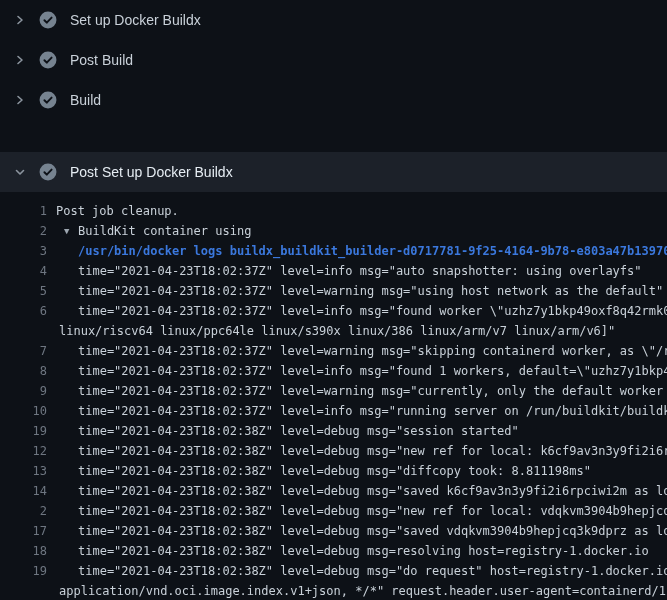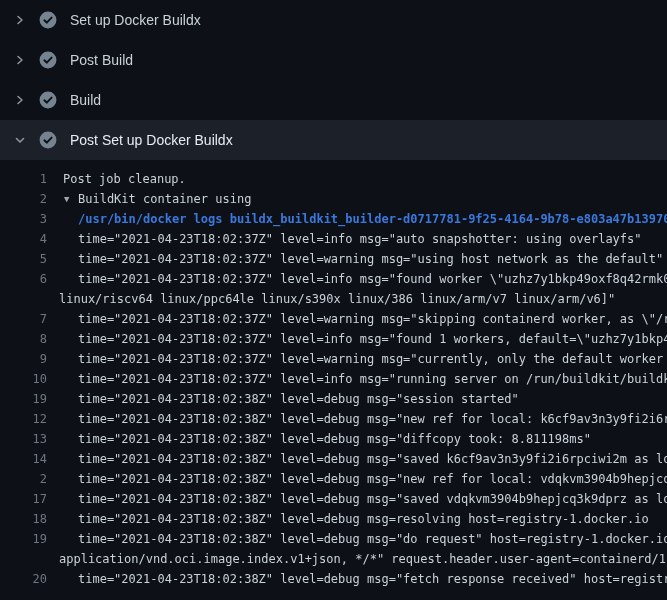--- a/index.html
+++ b/index.html
@@ -9,37 +9,37 @@
     font-family:"Liberation Sans",sans-serif;
   }
   .app{width:667px;height:600px;overflow:hidden;position:relative;}
 
   
   .step{
     height:40px;display:flex;align-items:center;
     padding:0 12px;cursor:pointer;
     color:#c9d1d9;font-size:14px;font-weight:400;
   }
-  .step.expanded{background:#1c2129;color:#e6edf3;}
+  .step.expanded{background:#1c2129;color:#e6edf3;margin-top:32px;}
   .chev{width:16px;flex:none;display:flex;align-items:center;justify-content:center;}
   .check{flex:none;margin-left:11px;display:flex;align-items:center;}
   .step-title{margin-left:13px;white-space:pre;}
 
   
   .log{
     padding-top:9px;
     font-family:"DejaVu Sans Mono","Liberation Mono",monospace;
     font-size:12px;line-height:20px;color:#c9d1d9;
   }
   .row{height:20px;display:flex;white-space:pre;overflow:hidden;}
   .gutter{
     width:47px;flex:none;text-align:right;color:#6e7681;
     -webkit-user-select:none;user-select:none;
   }
-  .row.plain  .txt{margin-left:16px;}
+  .row.plain  .txt{margin-left:9px;}
   .row.group  .toggle{
     margin-left:17px;width:14px;flex:none;
     font-size:9px;line-height:20px;color:#9da7b1;
   }
   .row.logline .txt{margin-left:31px;}
   .row.command .txt{margin-left:31px;color:#3b78dd;font-weight:bold;}
   .row.cont   .txt{margin-left:12px;}
 </style>
 </head>
 <body>

